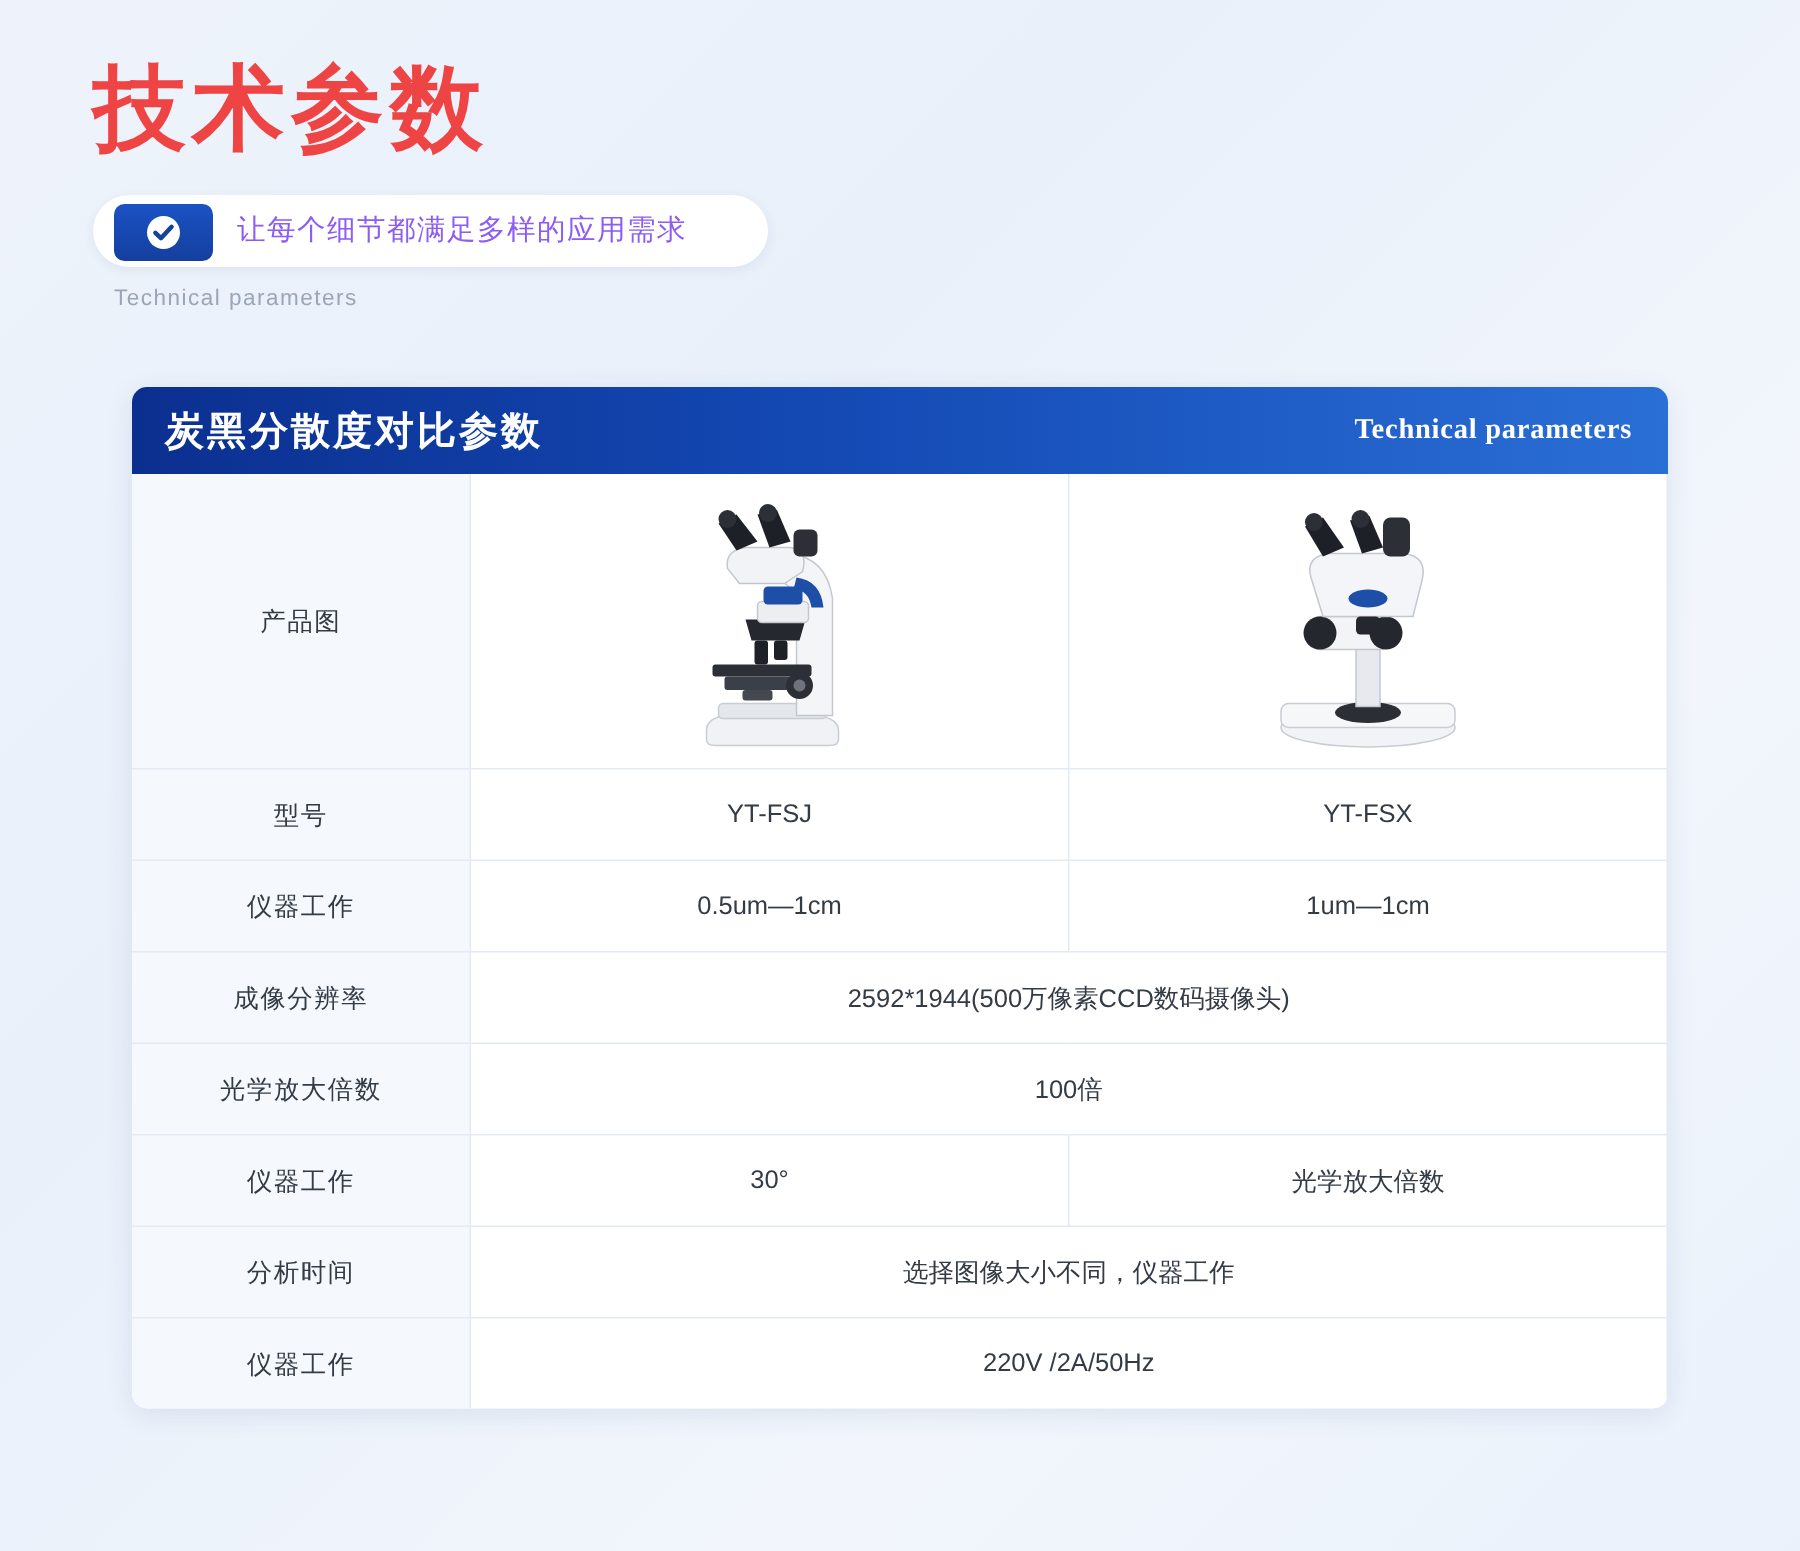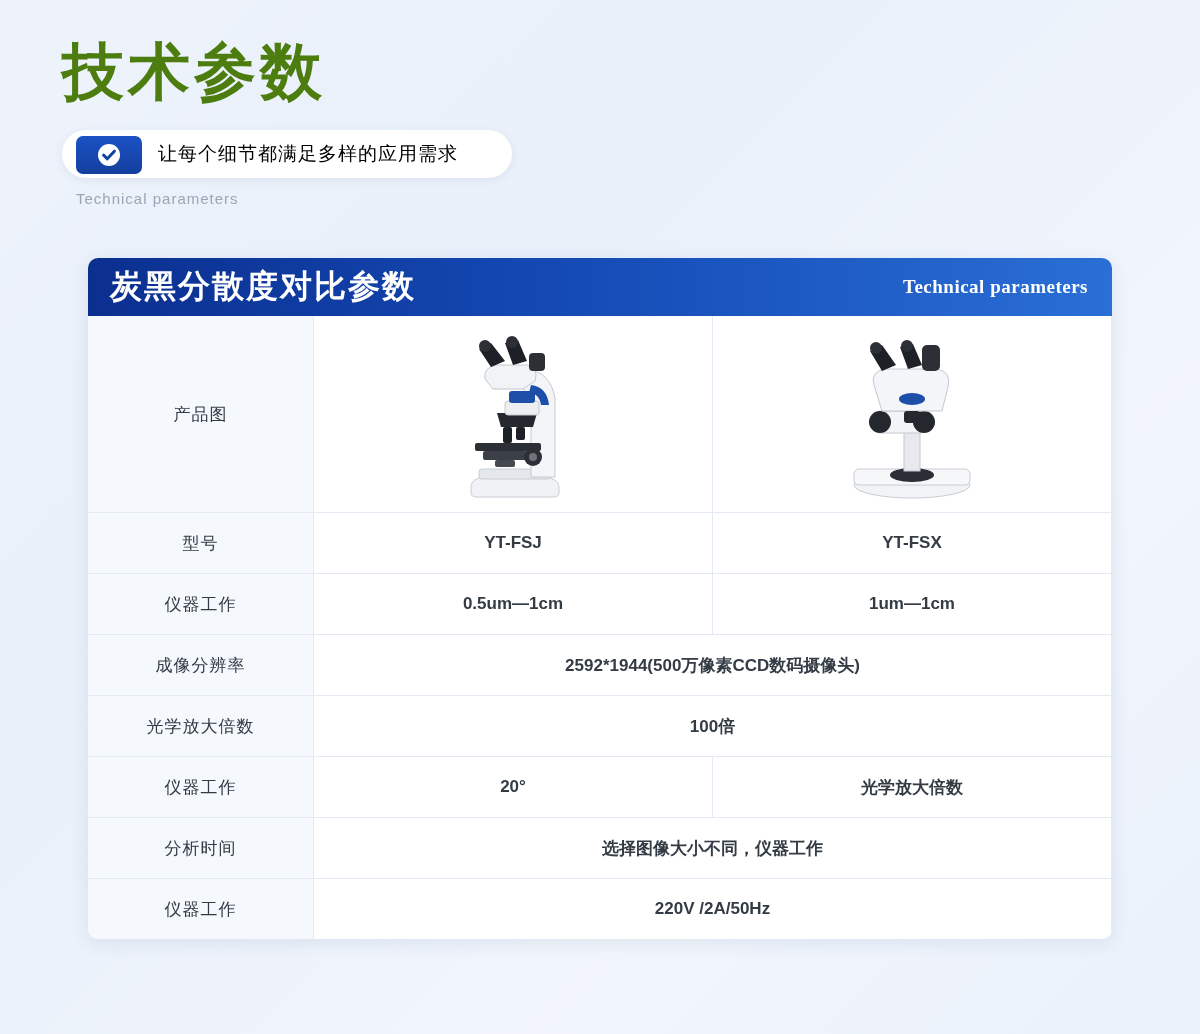--- a/index.html
+++ b/index.html
@@ -20,21 +20,21 @@
   .header {
     position: absolute;
     left: 62px;
     top: 36px;
     width: 1080px;
   }
   .main-title {
     font-family: "DejaVu Sans", sans-serif;
     font-size: 62px;
     font-weight: bold;
-    color: #4d7c0f;
+    color: #ef4444;
     letter-spacing: 4px;
     line-height: 72px;
     margin: 0;
     padding: 0;
   }
   .subtitle-wrap {
     position: relative;
     margin-top: 22px;
     height: 48px;
     width: 460px;
@@ -62,21 +62,21 @@
     justify-content: center;
   }
   .check-badge svg { display: block; }
   .subtitle-text {
     position: absolute;
     left: 96px;
     top: 0;
     height: 48px;
     line-height: 48px;
     font-size: 19px;
-    color: #000000;
+    color: #8b5cf6;
     letter-spacing: 1px;
   }
   .eng-sub {
     margin-top: 12px;
     margin-left: 14px;
     font-size: 15px;
     color: #9aa6b6;
     letter-spacing: 1px;
   }
 
@@ -95,21 +95,21 @@
     height: 58px;
     background: linear-gradient(90deg, #0b2f8f 0%, #1449b4 45%, #2a6fd6 100%);
     display: flex;
     align-items: center;
     justify-content: space-between;
     padding: 0 24px 0 22px;
     box-sizing: border-box;
   }
   .card-head-title {
     color: #ffffff;
-    font-size: 32px;
+    font-size: 26px;
     font-weight: bold;
     letter-spacing: 2px;
     font-family: "DejaVu Sans", sans-serif;
   }
   .card-head-eng {
     color: #ffffff;
     font-size: 19px;
     font-weight: bold;
     font-family: "Liberation Serif", serif;
     letter-spacing: 0.5px;
@@ -132,21 +132,21 @@
   table.spec tr:last-child td { border-bottom: none; text-align: center; }
   td.label {
     width: 225px;
     background: #f5f8fd;
     text-align: left;
     padding-left: 26px;
     color: #14439f;
     font-size: 18px;
     letter-spacing: 1px;
   }
-  td.val { background: #ffffff; font-weight: bold; }
+  td.val { background: #ffffff; }
   td.val-last { border-right: none; }
   tr.h-img td { height: 196px; }
   tr.h-row td { height: 60px; }
 
   
   .mic-cell {
     display: flex;
     align-items: center;
     justify-content: center;
     height: 196px;
@@ -265,21 +265,21 @@
         <td class="val val-last" colspan="2">2592*1944(500万像素CCD数码摄像头)</td>
       </tr>
 
       <tr class="h-row">
         <td class="label">光学放大倍数</td>
         <td class="val val-last" colspan="2">100倍</td>
       </tr>
 
       <tr class="h-row">
         <td class="label">仪器工作</td>
-        <td class="val">20°</td>
+        <td class="val">30°</td>
         <td class="val val-last">光学放大倍数</td>
       </tr>
 
 
       <tr class="h-row">
         <td class="label">分析时间</td>
         <td class="val val-last" colspan="2">选择图像大小不同，仪器工作</td>
       </tr>
 
       <tr class="h-row">

